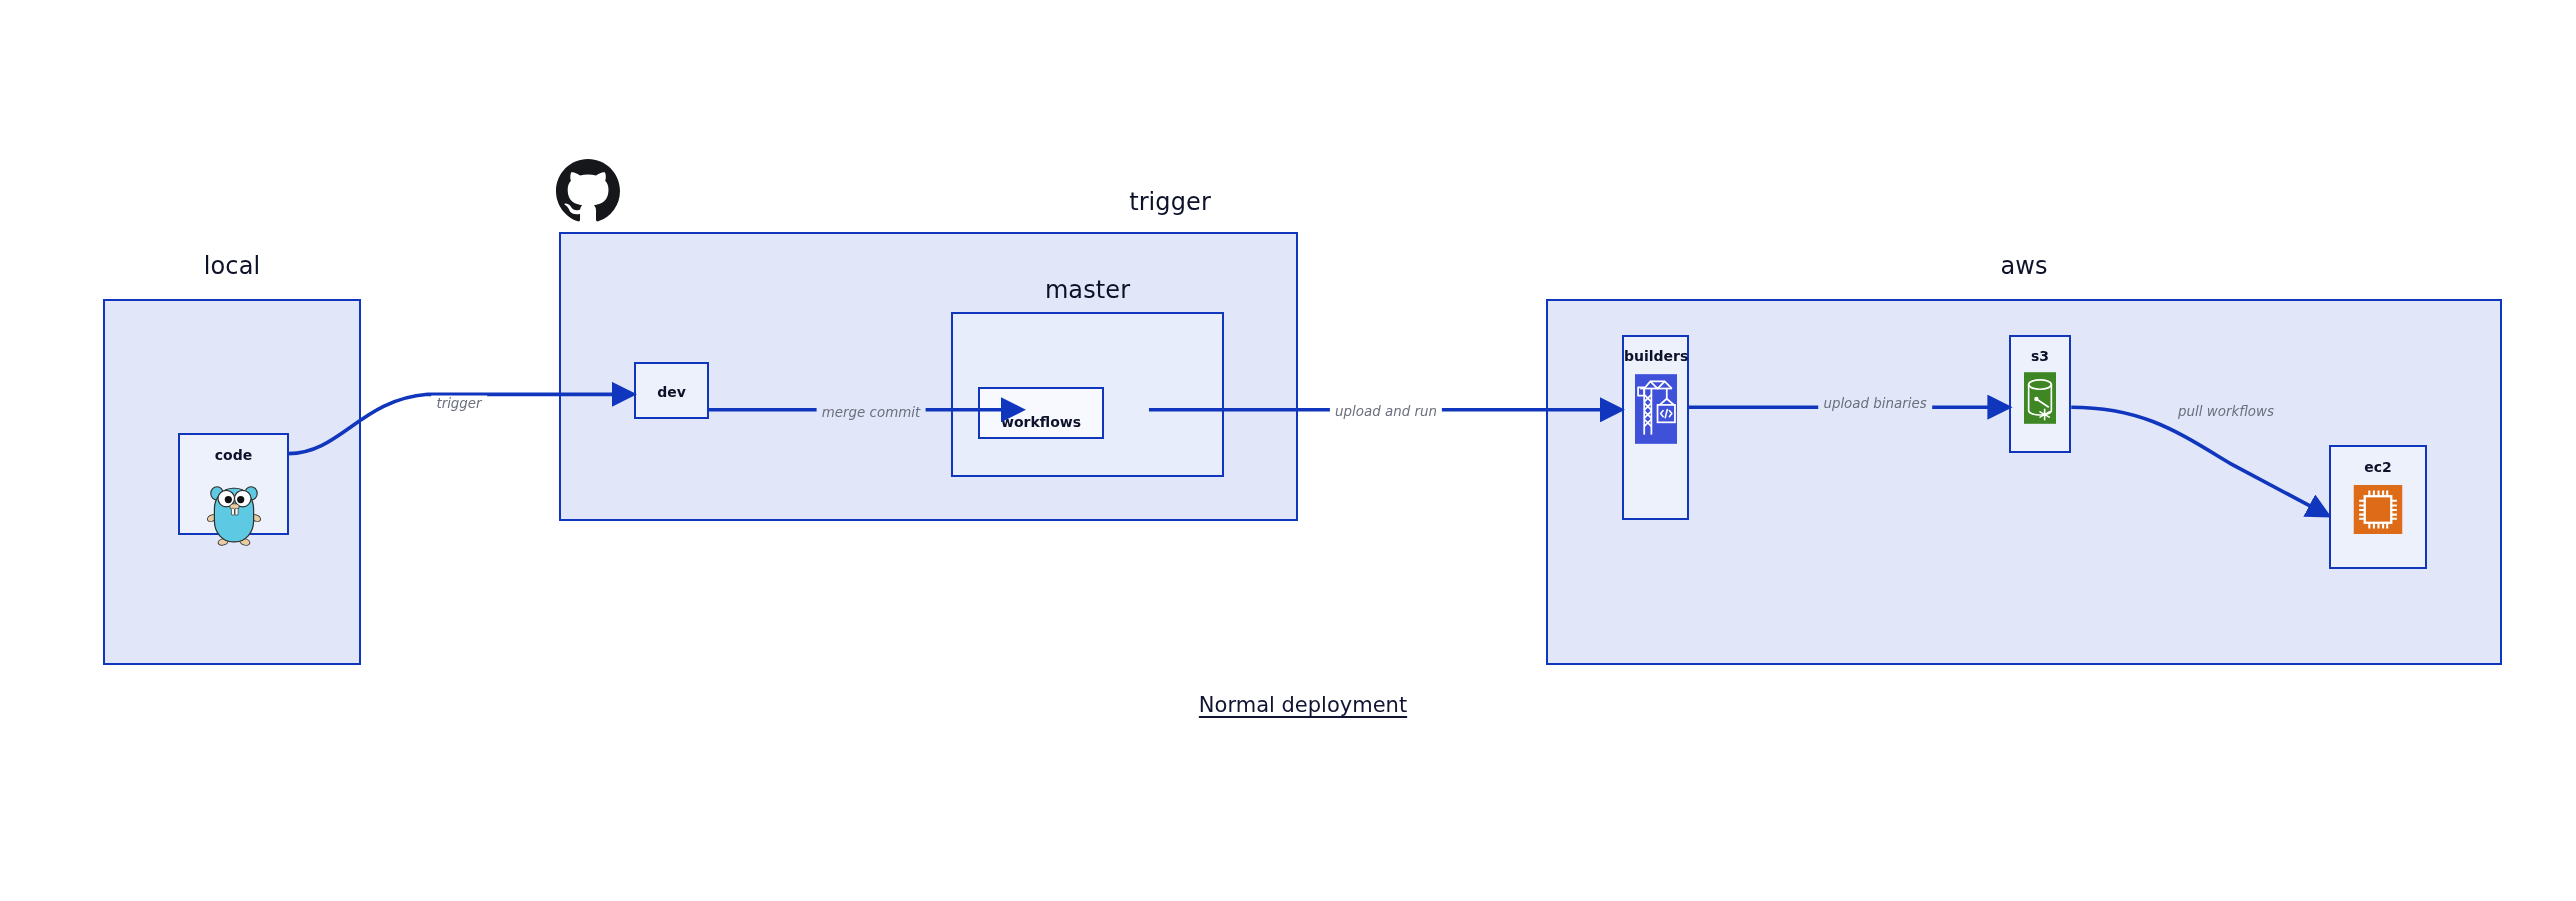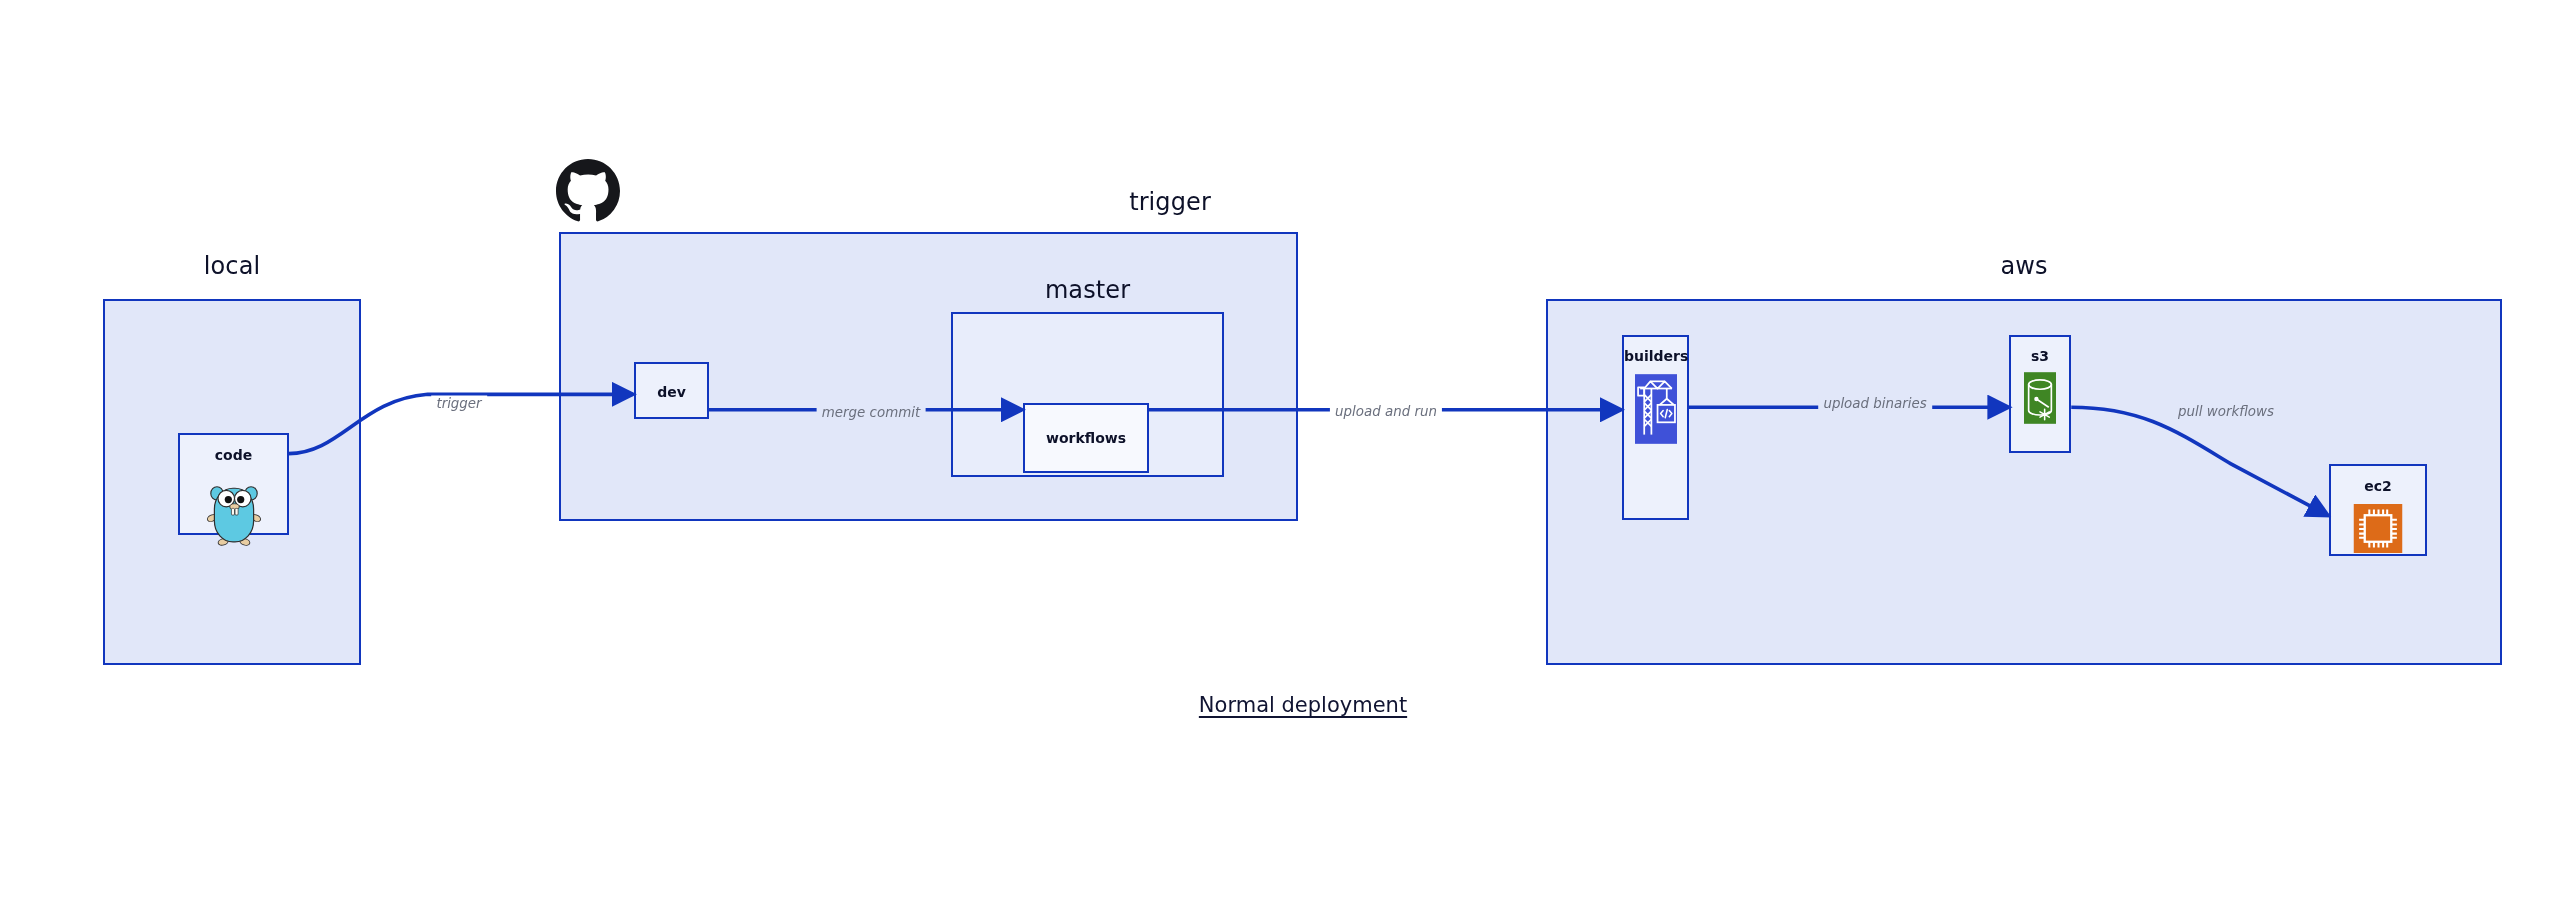--- a/index.html
+++ b/index.html
@@ -161,21 +161,21 @@
     </svg>
   </div>
 
   <div class="node" style="left:634px; top:362px; width:75px; height:57px;">
     <div class="node-label" style="top:19.6px;">dev</div>
   </div>
 
   <div class="cluster level2" style="left:951px; top:312px; width:273px; height:165px;"></div>
   <div class="cluster-label" style="left:951px; top:276px; width:273px;">master</div>
 
-  <div class="node bright" style="left:1023px; top:387px; width:126px; height:70px;margin-top:16px;">
+  <div class="node bright" style="left:978px; top:387px; width:126px; height:52px;">
     <div class="node-label" style="top:25px;">workflows</div>
   </div>
 
   <div class="cluster" style="left:1546px; top:299px; width:956px; height:366px;"></div>
   <div class="cluster-label" style="left:1546px; top:252px; width:956px;">aws</div>
 
   <div class="node" style="left:1622px; top:335px; width:67px; height:185px;">
     <div class="node-label" style="top:11.3px;">builders</div>
     <div class="node-icon" style="top:37px; width:42px; height:70px;">
       <svg viewBox="0 0 82 136" width="42" height="70" aria-hidden="true">
@@ -218,21 +218,21 @@
           <circle cx="24" cy="52" r="2.6" fill="#ffffff"></circle>
         </g>
 
         <g stroke="#ffffff" stroke-width="3" stroke-linecap="round">
           <path d="M40 72 V92 M31 77 L49 87 M49 77 L31 87"></path>
         </g>
       </svg>
     </div>
   </div>
 
-  <div class="node" style="left:2329px; top:464px; width:98px; height:92px;">
+  <div class="node" style="left:2329px; top:445px; width:98px; height:124px;">
     <div class="node-label" style="top:12.4px;">ec2</div>
     <div class="node-icon" style="top:38px; width:49px; height:49px;">
       <svg viewBox="0 0 96 96" width="49" height="49" aria-hidden="true">
         <rect x="0" y="0" width="96" height="96" fill="#dd6b18"></rect>
         <rect x="22" y="22" width="52" height="52" fill="none" stroke="#ffffff" stroke-width="4.5"></rect>
         <g stroke="#ffffff" stroke-width="4" stroke-linecap="butt">
           <path d="M31 22 V11 M40 22 V11 M49 22 V11 M58 22 V11 M66 22 V11"></path>
           <path d="M31 74 V85 M40 74 V85 M49 74 V85 M58 74 V85 M66 74 V85"></path>
           <path d="M22 31 H11 M22 40 H11 M22 49 H11 M22 58 H11 M22 66 H11"></path>
           <path d="M74 31 H85 M74 40 H85 M74 49 H85 M74 58 H85 M74 66 H85"></path>

